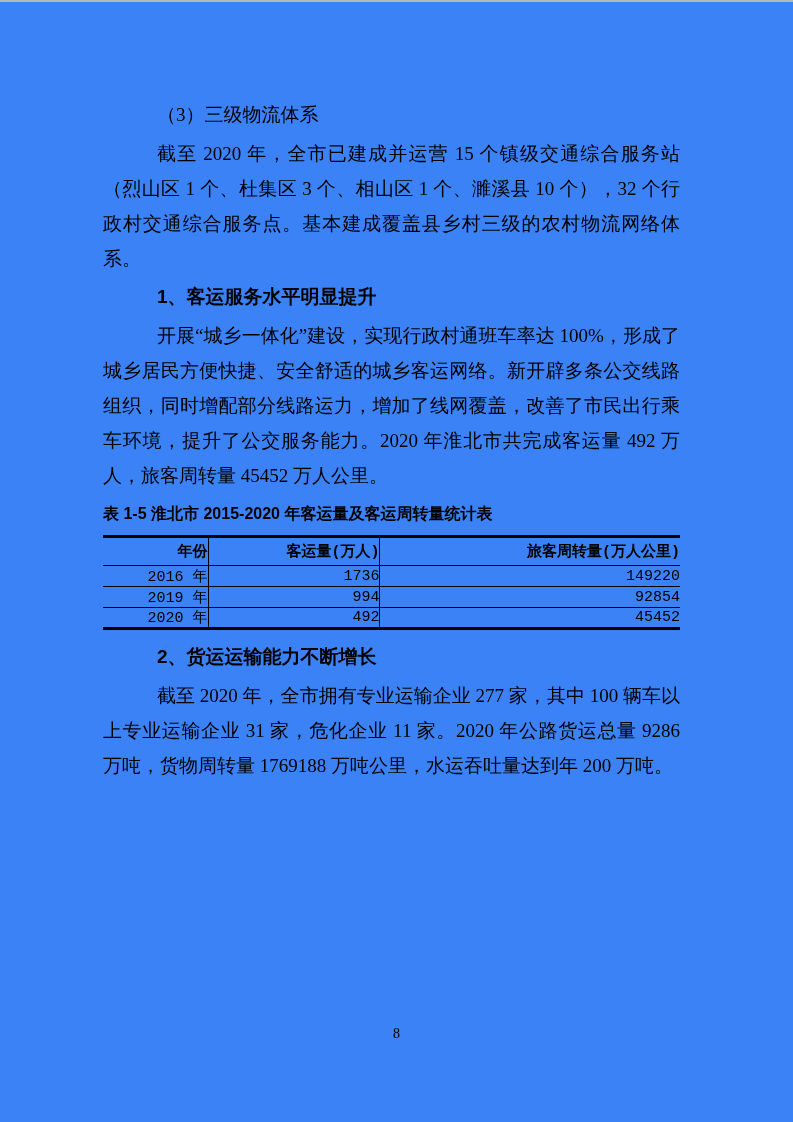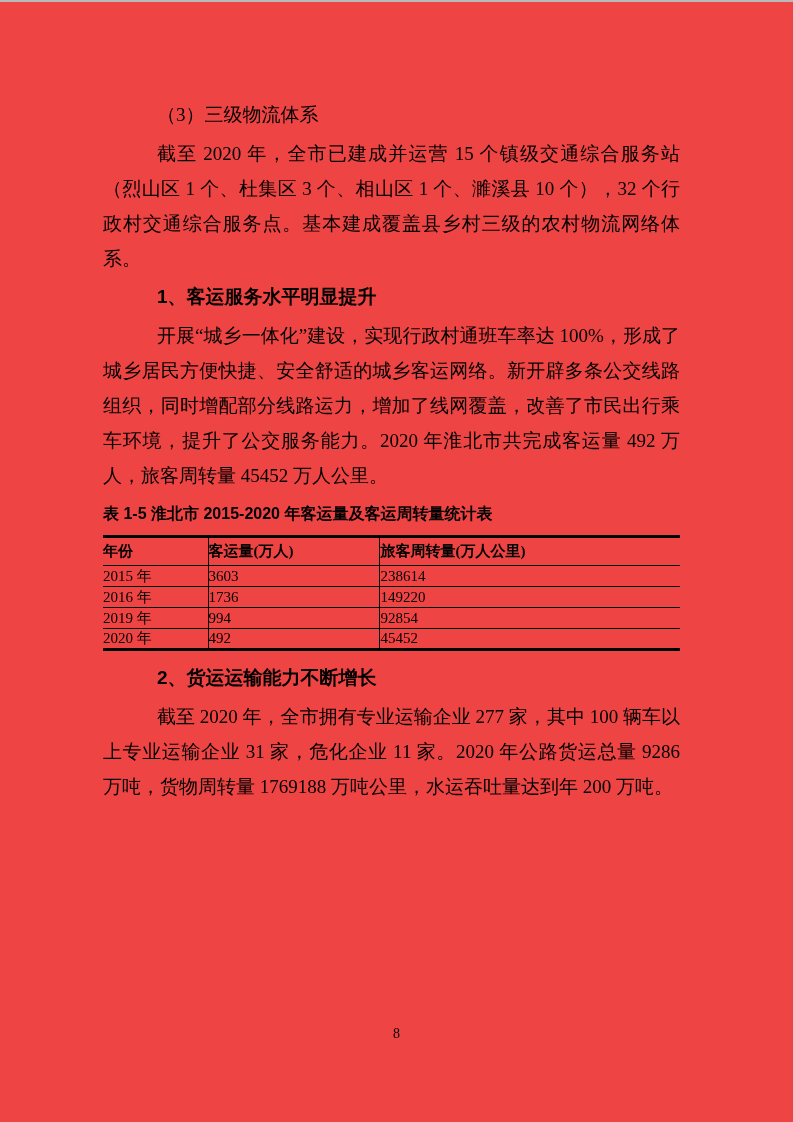--- a/index.html
+++ b/index.html
@@ -1,21 +1,21 @@
 <!DOCTYPE html>
 <html><head>
 <meta charset="utf-8">
 <style>
   * { margin: 0; padding: 0; box-sizing: border-box; }
   html, body { background: #ffffff; }
   .page {
     position: relative;
     width: 793px;
     height: 1122px;
-    background: #ef4444;
+    background: #3b82f6;
     overflow: hidden;
     font-family: "Liberation Serif", "DejaVu Serif", serif;
     color: #000000;
   }
   .page-top-edge {
     position: absolute;
     top: 0; left: 0;
     width: 100%;
     height: 2px;
     background: #b9b9b9;
@@ -63,23 +63,23 @@
     font-family: "Liberation Sans", "DejaVu Sans", sans-serif;
   }
   table.data-table {
     width: 100%;
     border-collapse: collapse;
     border-top: 3px solid #000;
     border-bottom: 3px solid #000;
     table-layout: fixed;
   }
   table.data-table th, table.data-table td {
-    font-family: Liberation Serif, serif;
+    font-family: Liberation Mono, monospace;
     font-size: 15px;
-    text-align: left;
+    text-align: right;
     vertical-align: middle;
     padding: 0;
   }
   table.data-table thead tr { height: 29px; }
   table.data-table tbody tr { height: 21px; }
   table.data-table th { font-weight: bold; }
   table.data-table tr { border-bottom: 1px solid #000; }
   table.data-table tbody tr:last-child { border-bottom: none; }
   table.data-table th + th, table.data-table td + td { border-left: 1px solid #000; }
   col.c-year  { width: 18.2%; }
@@ -123,25 +123,20 @@
       </colgroup>
       <thead>
         <tr>
           <th>年份</th>
           <th>客运量(万人)</th>
           <th>旅客周转量(万人公里)</th>
         </tr>
       </thead>
       <tbody>
         <tr>
-          <td>2015 年</td>
-          <td>3603</td>
-          <td>238614</td>
-        </tr>
-        <tr>
           <td>2016 年</td>
           <td>1736</td>
           <td>149220</td>
         </tr>
         <tr>
           <td>2019 年</td>
           <td>994</td>
           <td>92854</td>
         </tr>
         <tr>

